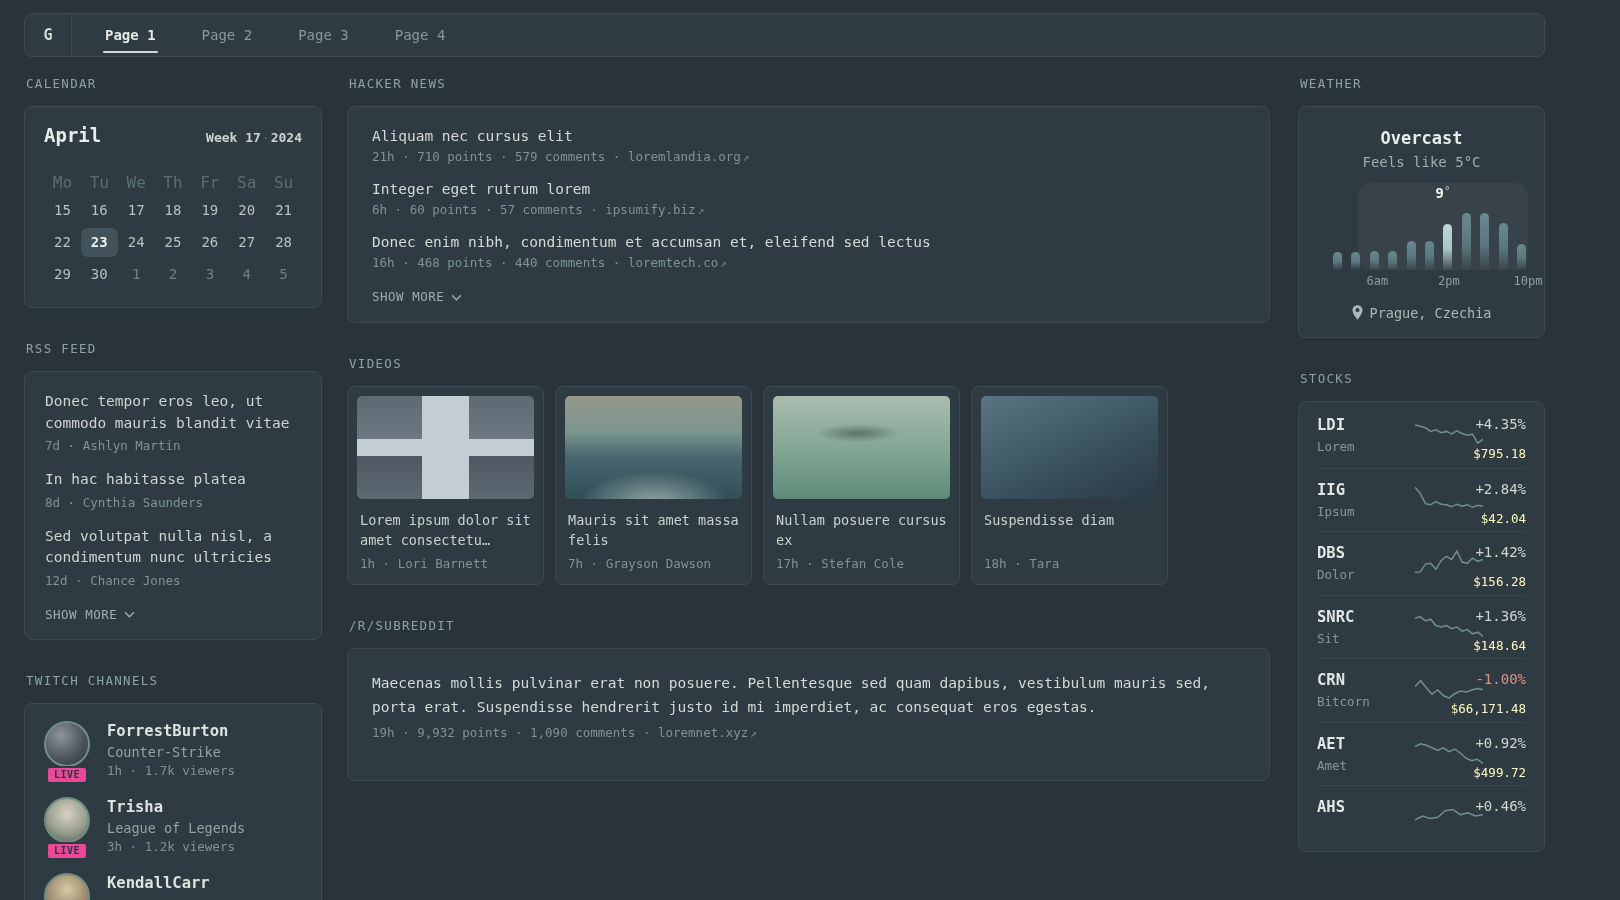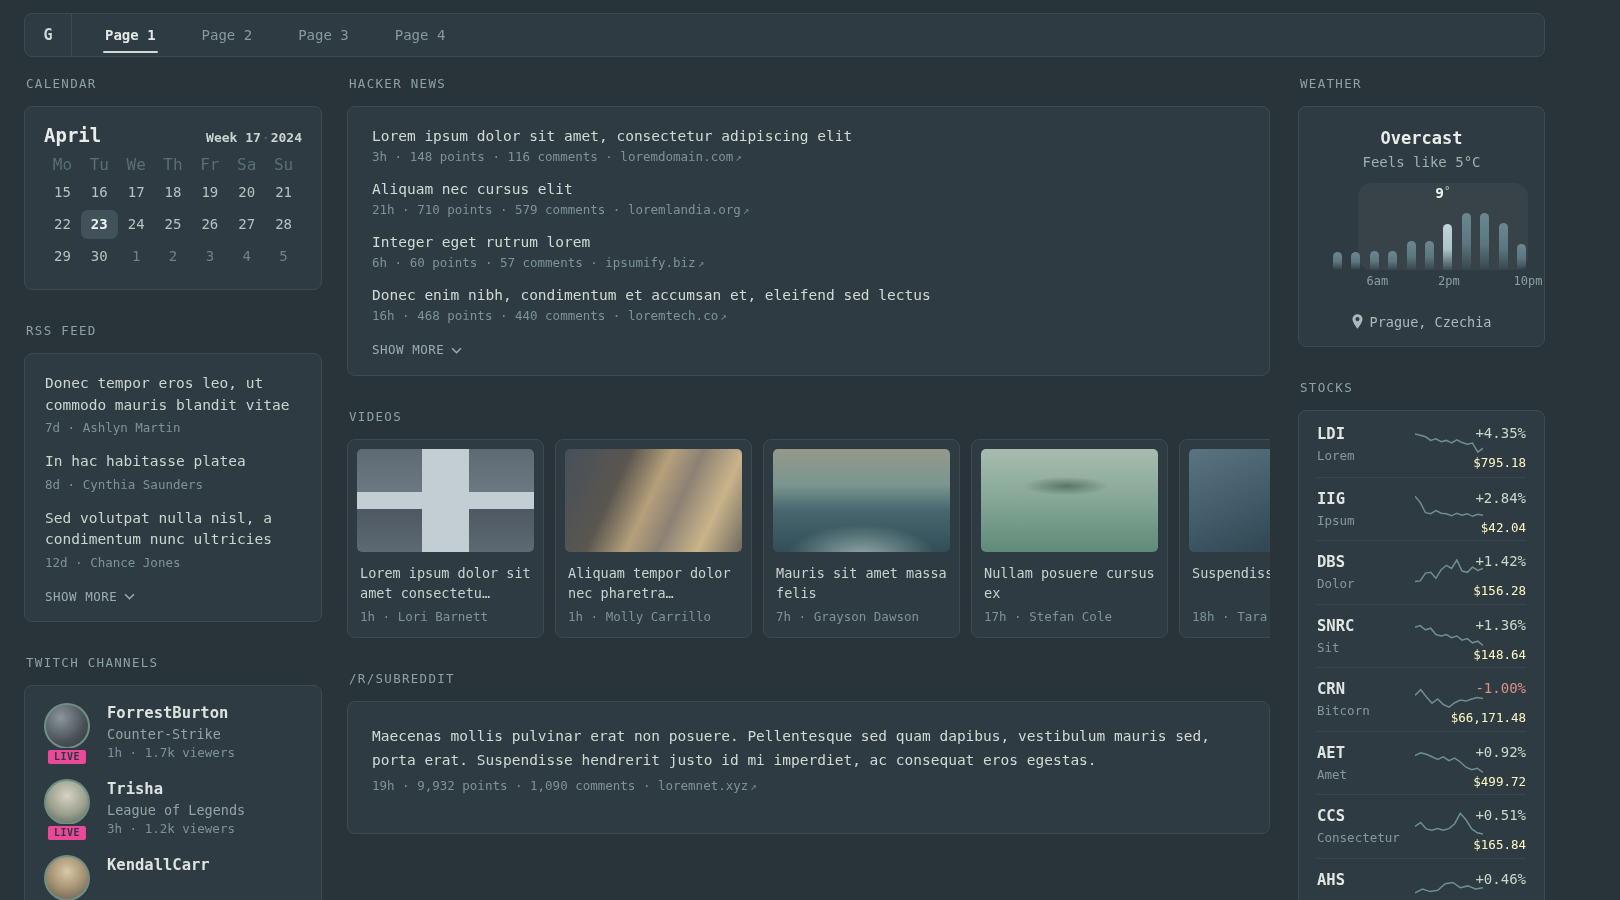--- a/index.html
+++ b/index.html
@@ -25,21 +25,21 @@
 
   .cols{display:flex;padding-left:24px;gap:25px}
   .col-left{width:298px;flex:none}
   .col-mid{width:923px;flex:none}
   .col-right{width:247px;flex:none;margin-left:3px}
   .sect{margin-bottom:33px}
   .sec{font-size:12.5px;font-weight:normal;letter-spacing:1.3px;color:var(--head);margin:0 0 15px 2px;}
 
   
   .cal-card{padding:17px 19px 18px}
-  .cal-top{display:flex;justify-content:space-between;align-items:baseline;margin-bottom:6px}
+  .cal-top{display:flex;justify-content:space-between;align-items:baseline;margin-bottom:24px}
   .cal-month{font-size:19px;font-weight:bold;color:var(--bright)}
   .cal-week{font-size:13px;font-weight:bold;color:#ccd4d1}
   .cal-week .dot{color:#5a6e74;font-weight:normal;padding:0 1px}
   .cal-grid{display:grid;grid-template-columns:repeat(7,1fr);row-gap:3px;text-align:center}
   .wd{font-size:16px;color:#5a6e74;height:26px;line-height:26px}
   .day{font-size:14px;color:#b7c2c1;height:29px;line-height:29px;border-radius:7px}
   .day.dim{color:#6e8187}
   .day.sel{background:#41525b;color:#eef2ef;font-weight:bold}
 
   
@@ -100,21 +100,21 @@
   .daylight{position:absolute;left:13%;right:-2px;top:0;bottom:0;background:rgba(222,226,178,0.055);border-radius:14px}
   .wbars{position:absolute;left:0;right:0;bottom:0;display:flex;justify-content:space-between;align-items:flex-end;height:57px}
   .wbar{width:9px;border-radius:5px 5px 2px 2px;flex:none;
     background:linear-gradient(to bottom,#6b8890 0%,#5a767e 55%,rgba(90,118,126,0.05) 100%)}
   .wbar.hl{background:linear-gradient(to bottom,#c2d5d9 0%,#a9c3c8 55%,rgba(169,195,200,0.08) 100%)}
   .wtemp{position:absolute;left:57%;top:1px;transform:translateX(-50%);font-size:14.5px;font-weight:bold;color:#eef2ef}
   .wtemp .deg{color:#9db0ae;font-size:11px;vertical-align:4px}
   .wlabels{position:relative;height:16px;margin:2px 2px 0 18px;font-size:12px;color:#8c9fa0}
   .wlabels span{position:absolute;transform:translateX(-50%);white-space:nowrap}
   .wlab0{left:23%}.wlab1{left:60%}.wlab2{left:101%}
-  .w-loc{margin-top:24px;display:flex;align-items:center;justify-content:center;gap:7px;font-size:13.5px;color:#a9bab8}
+  .w-loc{margin-top:15px;display:flex;align-items:center;justify-content:center;gap:7px;font-size:13.5px;color:#a9bab8}
   .pin{color:#a9bab8;margin-top:-1px}
 
   
   .stocks-card{padding:2px 18px}
   .stock-row{position:relative;height:63.5px}
   .stock-row + .stock-row{border-top:1px solid var(--sep)}
   .s-left{position:absolute;left:0;top:12px}
   .s-sym{font-size:15.5px;font-weight:bold;color:#e0e6e2}
   .s-name{font-size:12.5px;color:#85989b;margin-top:5px}
   .spark{position:absolute;left:98px;top:15px}
@@ -262,27 +262,20 @@
 
   </div>
 
   <div class="col-mid">
 
     <div class="sect">
       <h2 class="sec">HACKER NEWS</h2>
       <div class="card hn-card">
         <div>
 
-            <div class="hn-item">
-              <a class="hn-title">Lorem ipsum dolor sit amet, consectetur adipiscing elit</a>
-              <div class="meta">
-                <span>3h · 148 points · 116 comments ·</span>
-                <a class="domain"><span>loremdomain.com</span><span class="arrow">↗</span></a>
-              </div>
-            </div>
 
 
             <div class="hn-item">
               <a class="hn-title">Aliquam nec cursus elit</a>
               <div class="meta">
                 <span>21h · 710 points · 579 comments ·</span>
                 <a class="domain"><span>loremlandia.org</span><span class="arrow">↗</span></a>
               </div>
             </div>
 
@@ -314,25 +307,20 @@
     <div class="sect">
       <h2 class="sec">VIDEOS</h2>
       <div class="vrow">
 
           <div class="card vcard">
             <div class="thumb thumb-towers"></div>
             <a class="vtitle">Lorem ipsum dolor sit amet consectetu…</a>
             <div class="vmeta">1h · Lori Barnett</div>
           </div>
 
-          <div class="card vcard">
-            <div class="thumb thumb-camera"></div>
-            <a class="vtitle">Aliquam tempor dolor nec pharetra…</a>
-            <div class="vmeta">1h · Molly Carrillo</div>
-          </div>
 
           <div class="card vcard">
             <div class="thumb thumb-sea"></div>
             <a class="vtitle">Mauris sit amet massa felis</a>
             <div class="vmeta">7h · Grayson Dawson</div>
           </div>
 
           <div class="card vcard">
             <div class="thumb thumb-canoe"></div>
             <a class="vtitle">Nullam posuere cursus ex</a>
@@ -484,33 +472,20 @@
             </div>
             <svg class="spark" width="68" height="30" viewBox="0 0 68 30">
               <polyline points="0.0,8.5 5.7,5.9 11.3,7.2 17.0,9.8 22.7,12.4 28.3,9.8 34.0,13.7 39.7,11.1 45.3,15.0 51.0,20.2 56.7,22.8 62.3,21.2 68.0,25.4" fill="none" stroke="#6f8e93" stroke-width="1.5"></polyline>
             </svg>
             <div class="s-right">
               <div class="s-chg">+0.92%</div>
               <div class="s-price">$499.72</div>
             </div>
           </div>
 
-          <div class="stock-row">
-            <div class="s-left">
-              <div class="s-sym">CCS</div>
-              <div class="s-name">Consectetur</div>
-            </div>
-            <svg class="spark" width="68" height="30" viewBox="0 0 68 30">
-              <polyline points="0.0,16.3 5.7,12.4 11.3,18.9 17.0,20.2 22.7,18.6 28.3,20.2 34.0,18.6 39.7,13.7 45.3,3.3 51.0,9.8 56.7,18.9 62.3,22.8 68.0,24.1" fill="none" stroke="#6f8e93" stroke-width="1.5"></polyline>
-            </svg>
-            <div class="s-right">
-              <div class="s-chg">+0.51%</div>
-              <div class="s-price">$165.84</div>
-            </div>
-          </div>
 
           <div class="stock-row">
             <div class="s-left">
               <div class="s-sym">AHS</div>
 
             </div>
             <svg class="spark" width="68" height="30" viewBox="0 0 68 30">
               <polyline points="0.0,18.9 7.6,15.0 15.1,17.6 22.7,16.3 30.2,9.8 37.8,8.5 45.3,13.7 52.9,11.9 60.4,15.0 68.0,13.7" fill="none" stroke="#6f8e93" stroke-width="1.5"></polyline>
             </svg>
             <div class="s-right">

